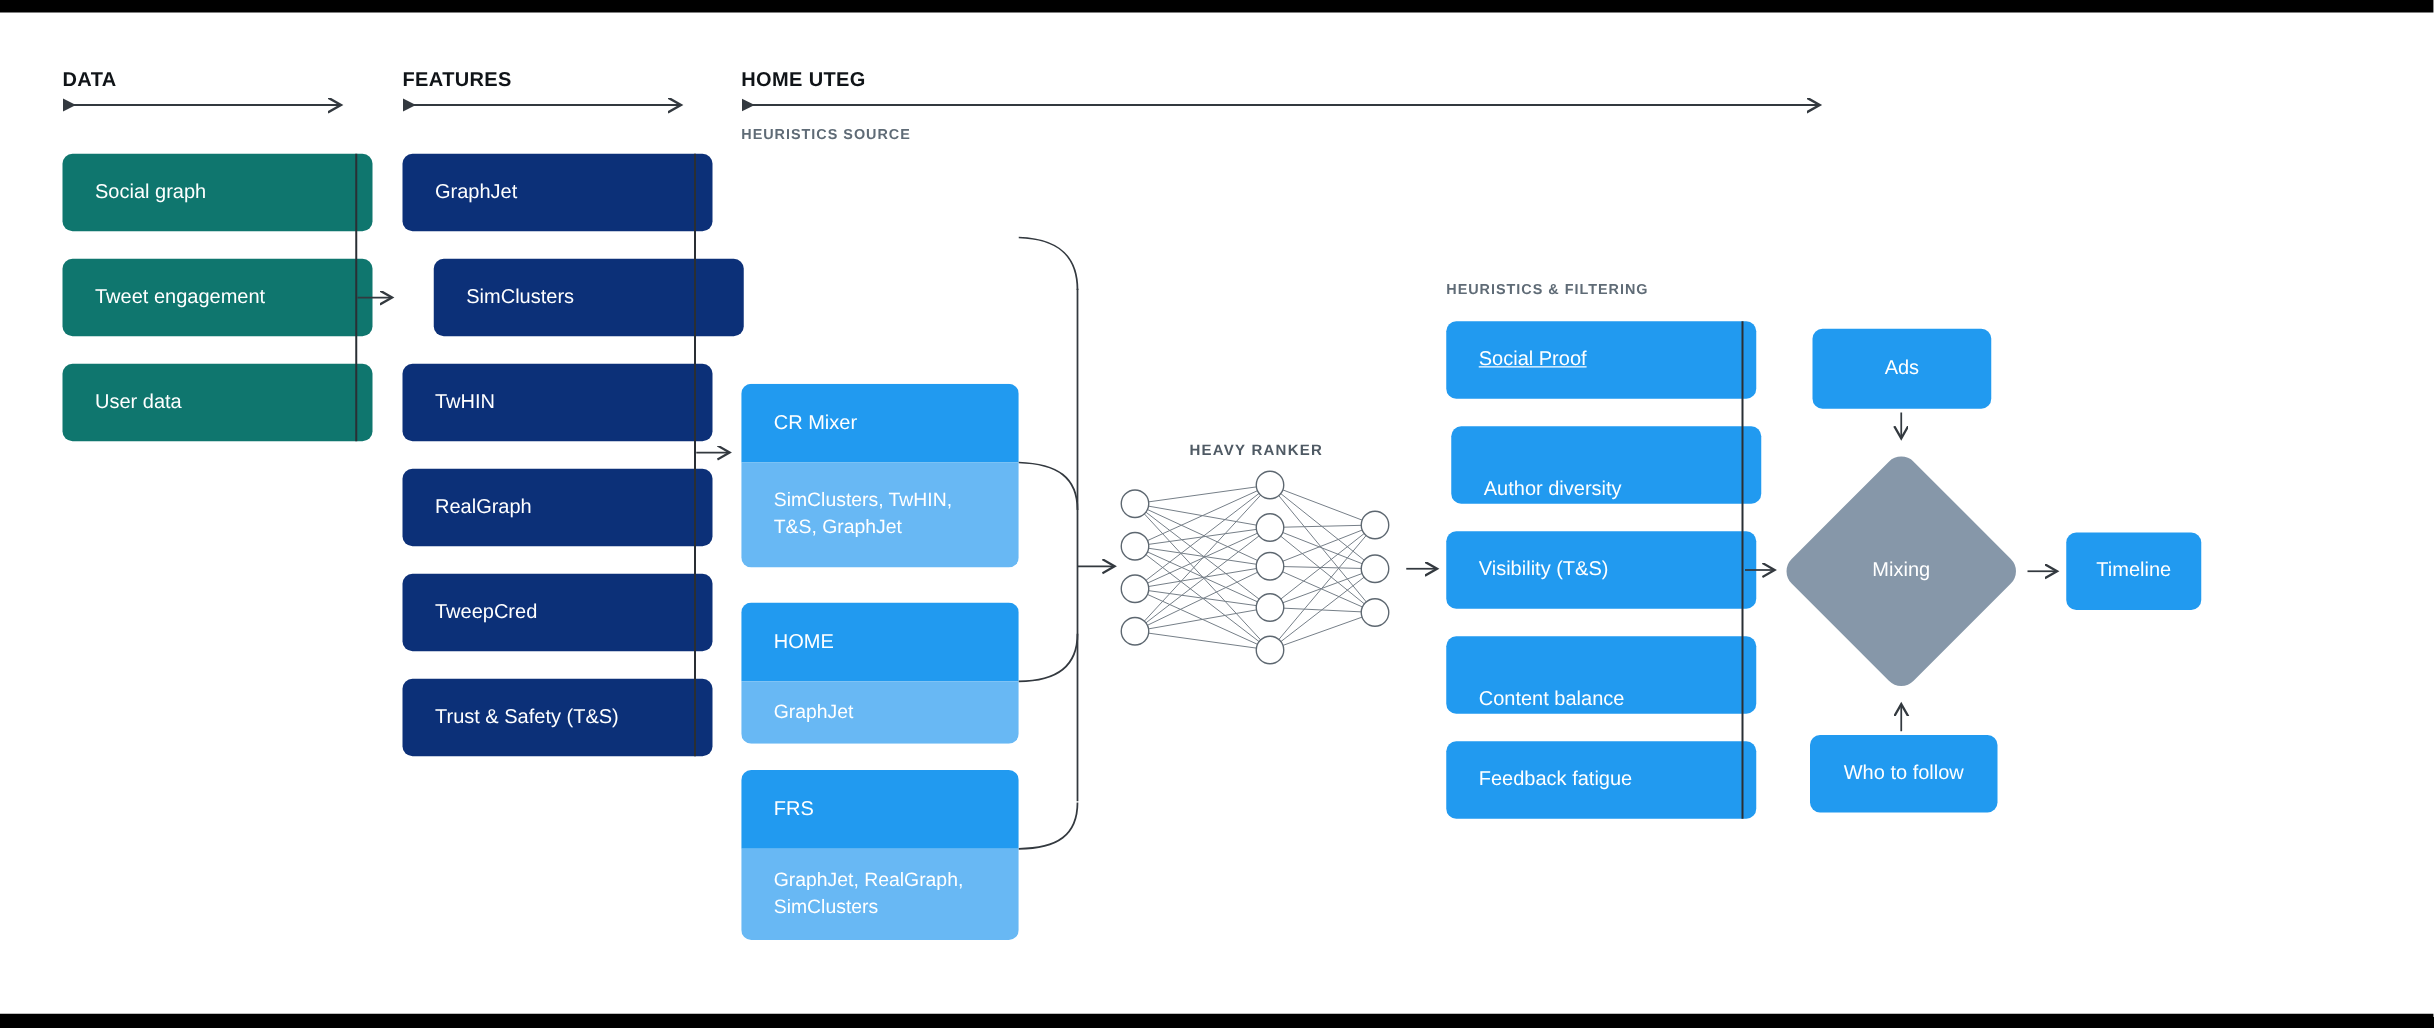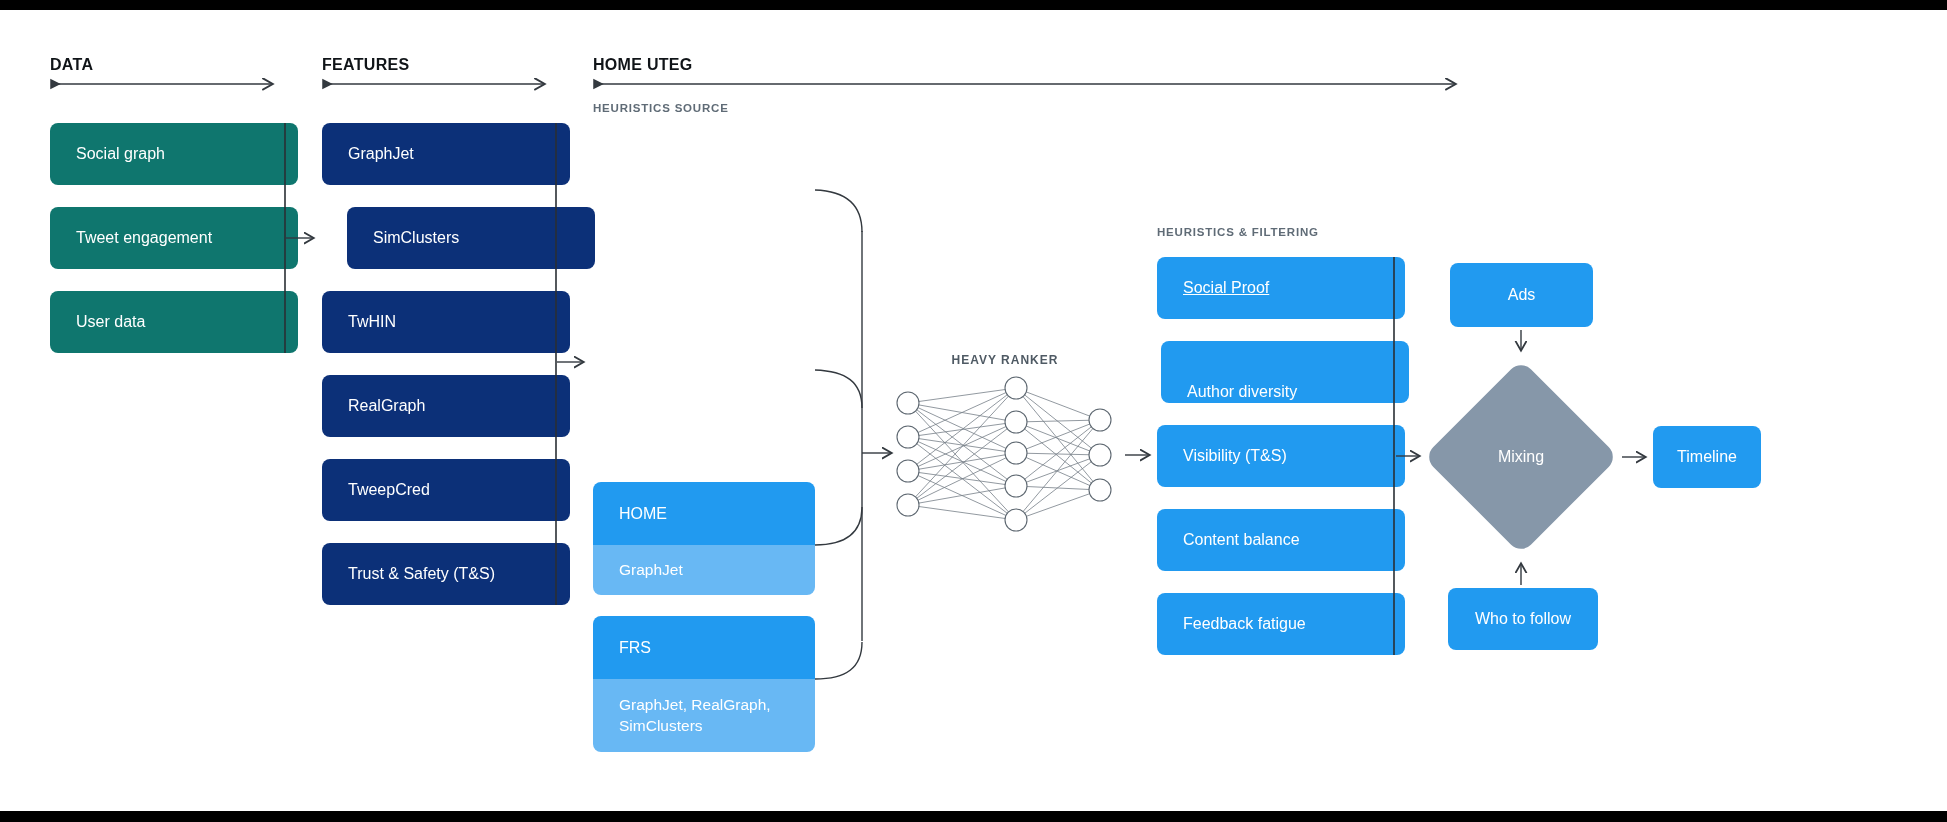--- a/index.html
+++ b/index.html
@@ -75,39 +75,43 @@
   <div class="box pad feat-box" style="left:322px;top:375px;">
     <span>RealGraph</span>
     </div>
   <div class="box pad feat-box" style="left:322px;top:459px;">
     <span>TweepCred</span>
     </div>
   <div class="box pad feat-box" style="left:322px;top:543px;">
     <span>Trust &amp; Safety (T&amp;S)</span>
     </div>
 
+  <div class="cand-group" style="left:593px;top:307px;">
+    <div class="cand-main">CR Mixer</div>
+    <div class="cand-sub" style="height:84px;">SimClusters, TwHIN, T&amp;S, GraphJet</div>
+  </div>
   <div class="cand-group" style="left:593px;top:482px;">
     <div class="cand-main">HOME</div>
     <div class="cand-sub" style="height:50px;">GraphJet</div>
   </div>
   <div class="cand-group" style="left:593px;top:616px;">
     <div class="cand-main">FRS</div>
     <div class="cand-sub" style="height:73px;">GraphJet, RealGraph, SimClusters</div>
   </div>
 
   <div class="box pad heur-box" style="left:1157px;top:257px;text-decoration:underline;">
     <span>Social Proof</span>
     </div>
   <div class="box pad heur-box" style="left:1161px;top:341px;align-items:flex-end;">
     <span>Author diversity</span>
     </div>
   <div class="box pad heur-box" style="left:1157px;top:425px;">
     <span>Visibility (T&amp;S)</span>
     </div>
-  <div class="box pad heur-box" style="left:1157px;top:509px;">
+  <div class="box pad heur-box" style="left:1157px;top:509px;align-items:flex-end;">
     <span>Content balance</span>
     </div>
   <div class="box pad heur-box" style="left:1157px;top:593px;">
     <span>Feedback fatigue</span>
     </div>
 
   <div class="box center blue-box" style="left:1450px;top:263px;width:143px;height:64px;">
     <span>Ads</span>
     </div>
 

